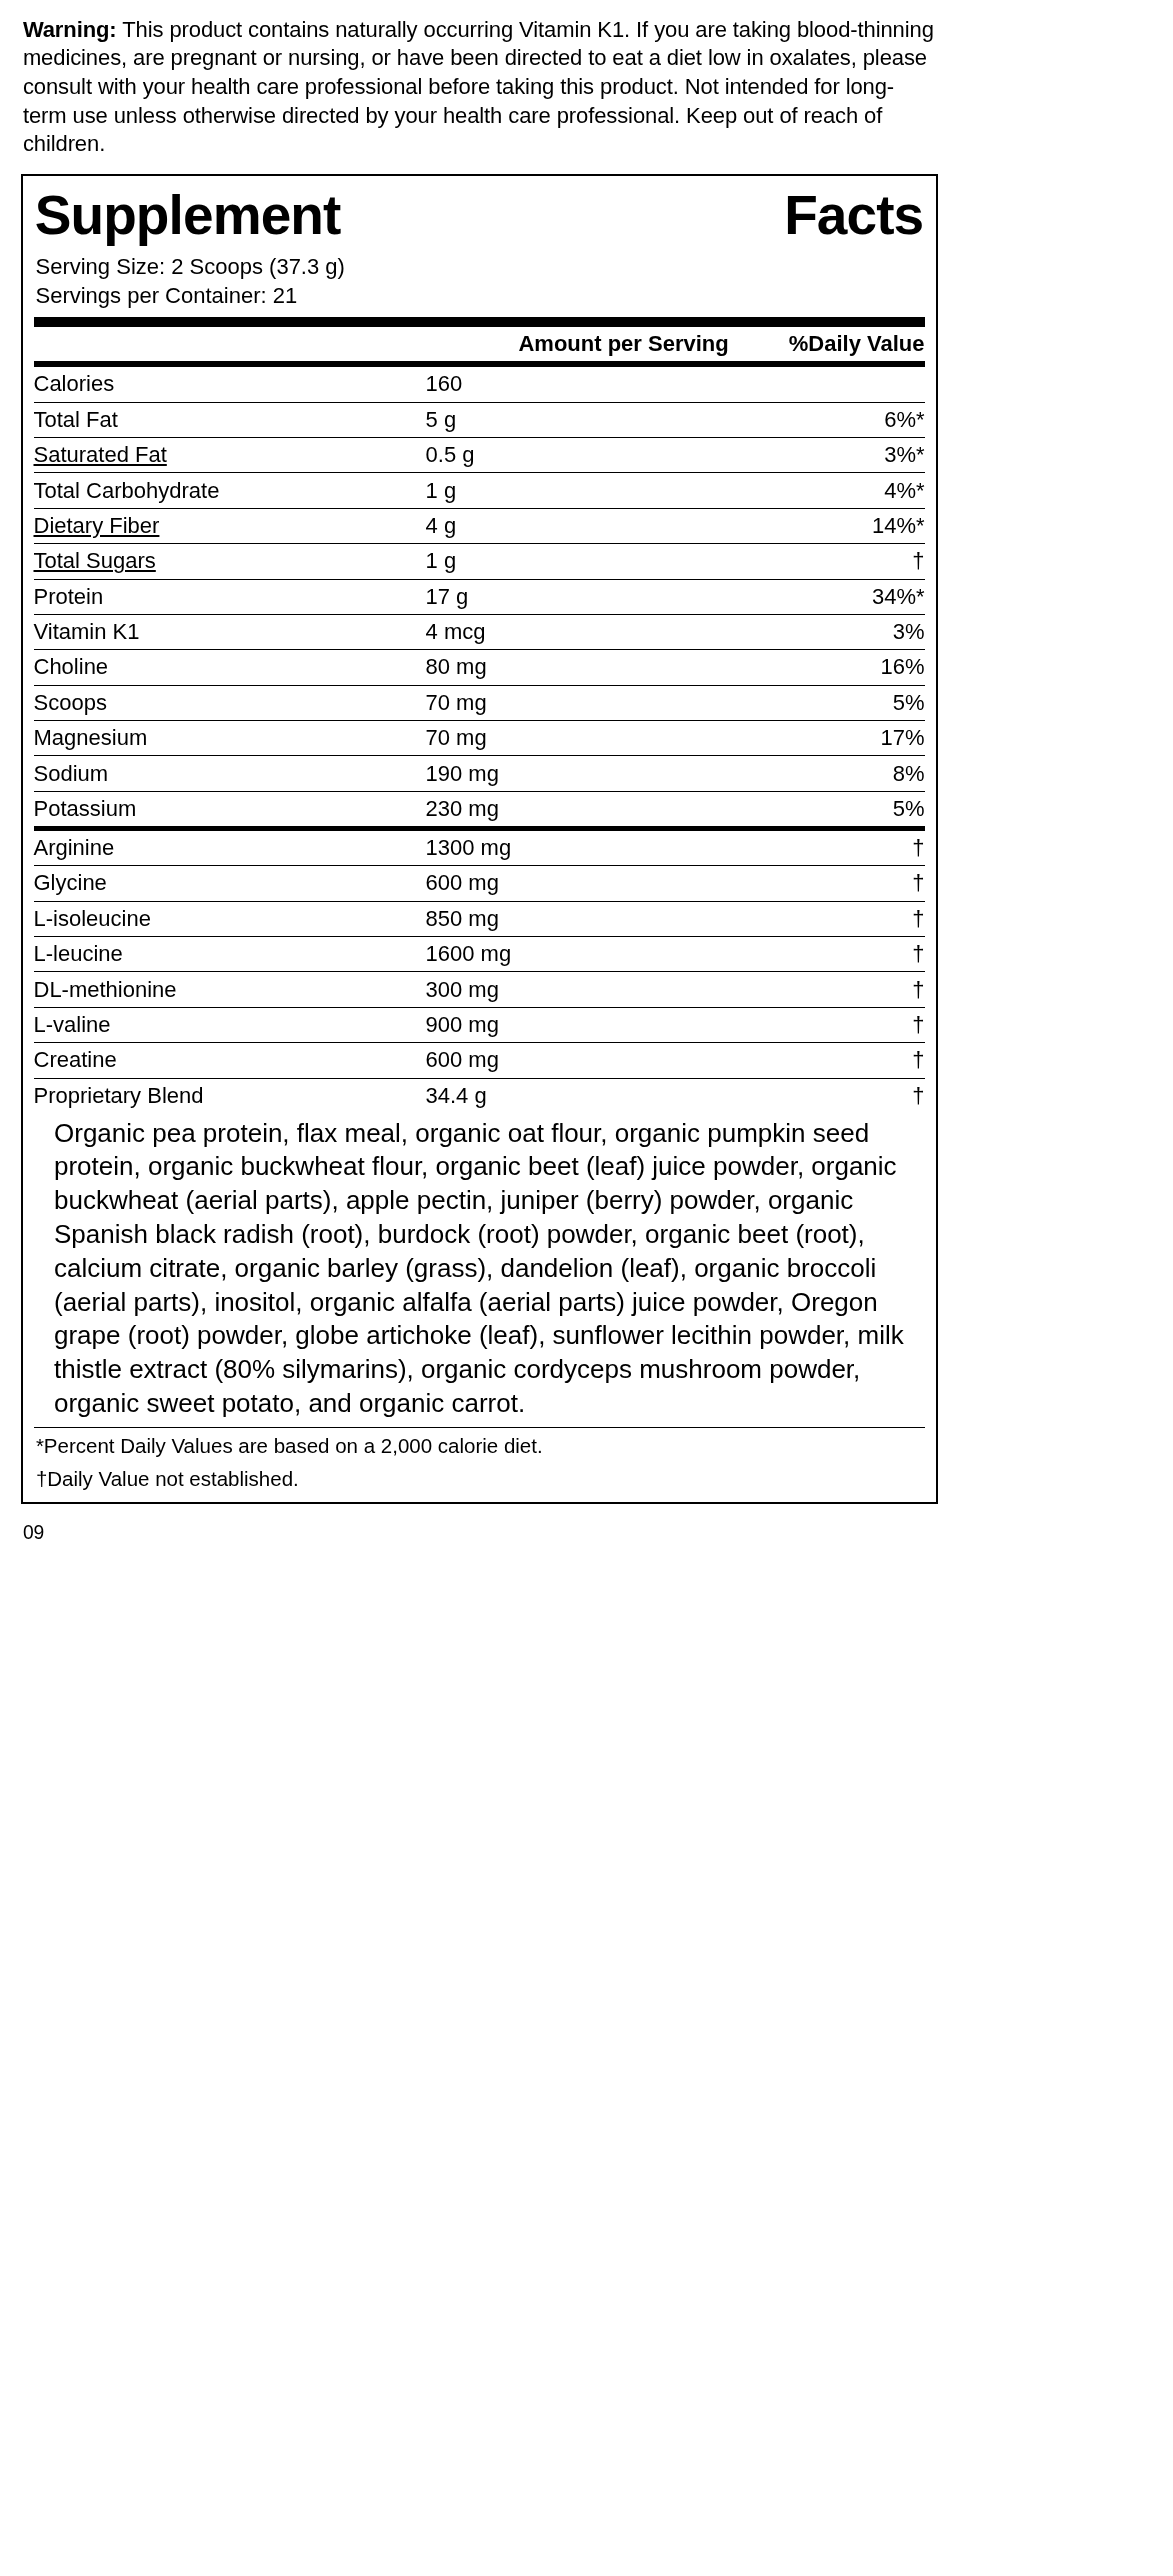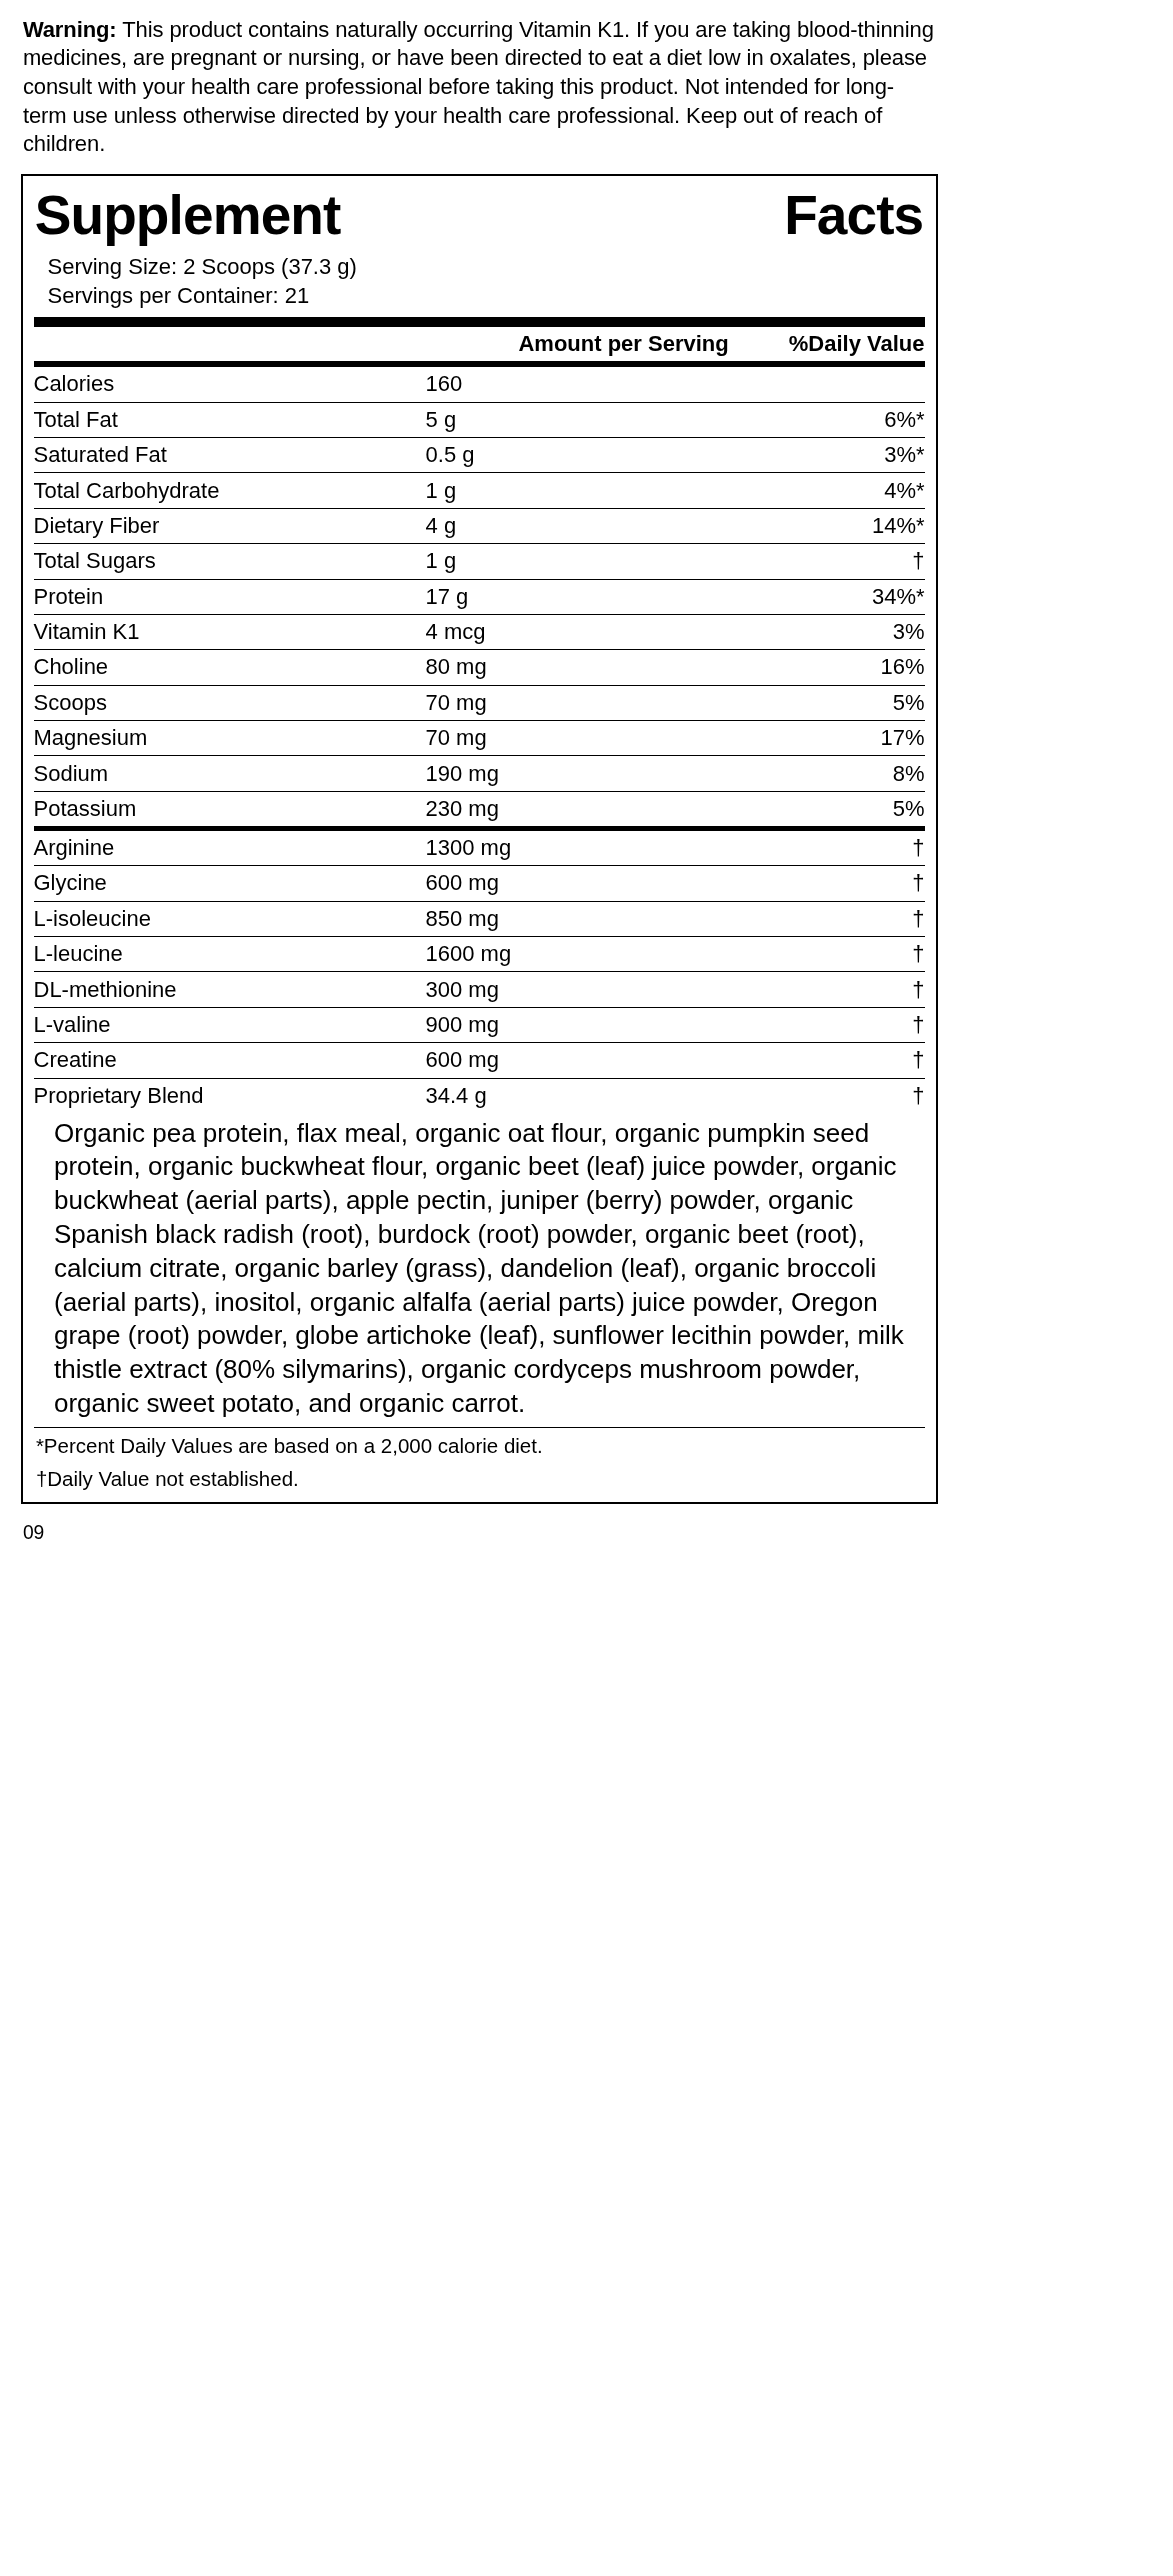--- a/index.html
+++ b/index.html
@@ -39,21 +39,21 @@
     letter-spacing: -0.9px;
     line-height: 1.05;
     margin: 4.8px 1.2px 8.4px 1.2px;
     display: flex;
     justify-content: space-between;
     white-space: nowrap;
   }
   .serving-line {
     font-size: 22px;
     line-height: 1.28;
-    margin-left: 14px;
+    margin-left: 2px;
   }
 
   .rule-thick { height: 10.2px; background: #000; margin: 7.2px 0 0 0; }
   .rule-med   { height: 4.8px;  background: #000; margin: 0; }
   .rule-thin  { height: 1.8px;  background: #000; margin: 0; }
 
   table.facts {
     width: 100%;
     border-collapse: collapse;
     font-size: 22px;
@@ -61,21 +61,21 @@
   table.facts td {
     padding: 4.2px 0 4.2px 0;
     vertical-align: bottom;
     border-bottom: 1.8px solid #000;
   }
   table.facts tr.no-rule td { border-bottom: none; }
   td.c-name   { text-align: left;  padding-left: 2.4px; width: 44%; }
   td.c-amount { text-align: left;  width: 32%; }
   td.c-dv     { text-align: right; padding-right: 3.6px; }
 
-  td.indent { padding-left: 23px; }
+  td.indent { padding-left: 23px; text-decoration: underline; }
 
   .hdr-row td {
     font-weight: bold;
     border-bottom: none;
     padding-bottom: 6px;
     padding-top: 6px;
   }
   .hdr-amount { text-align: right; padding-right: 26.5px; }
   .hdr-dv { text-align: right; padding-right: 3.6px; }
 

